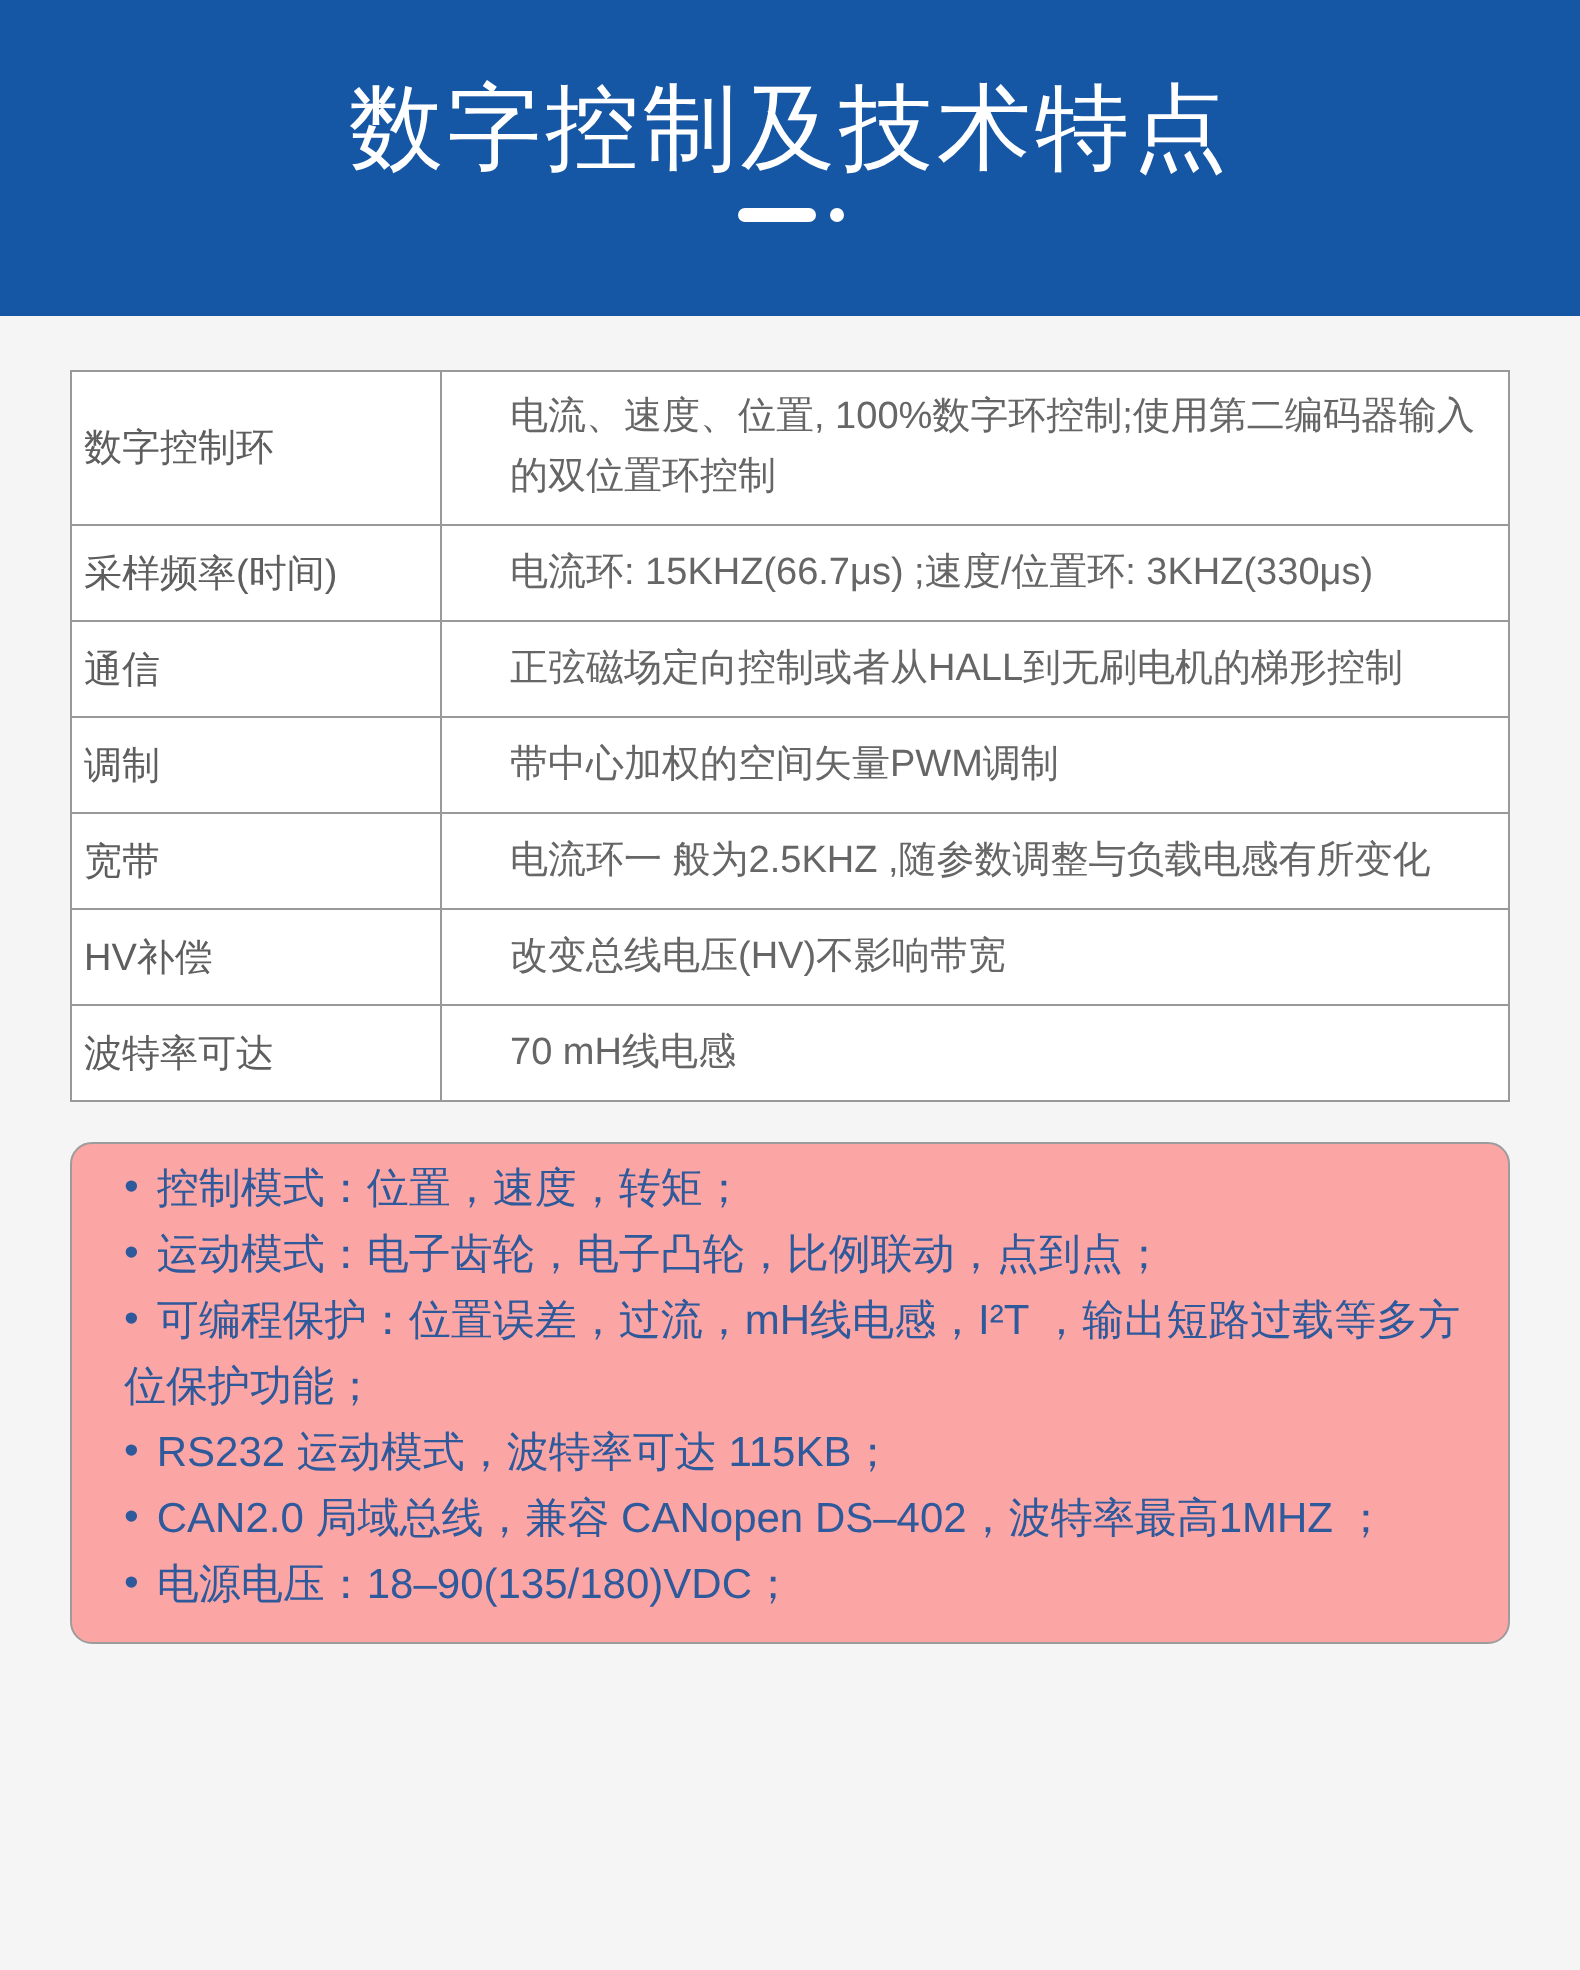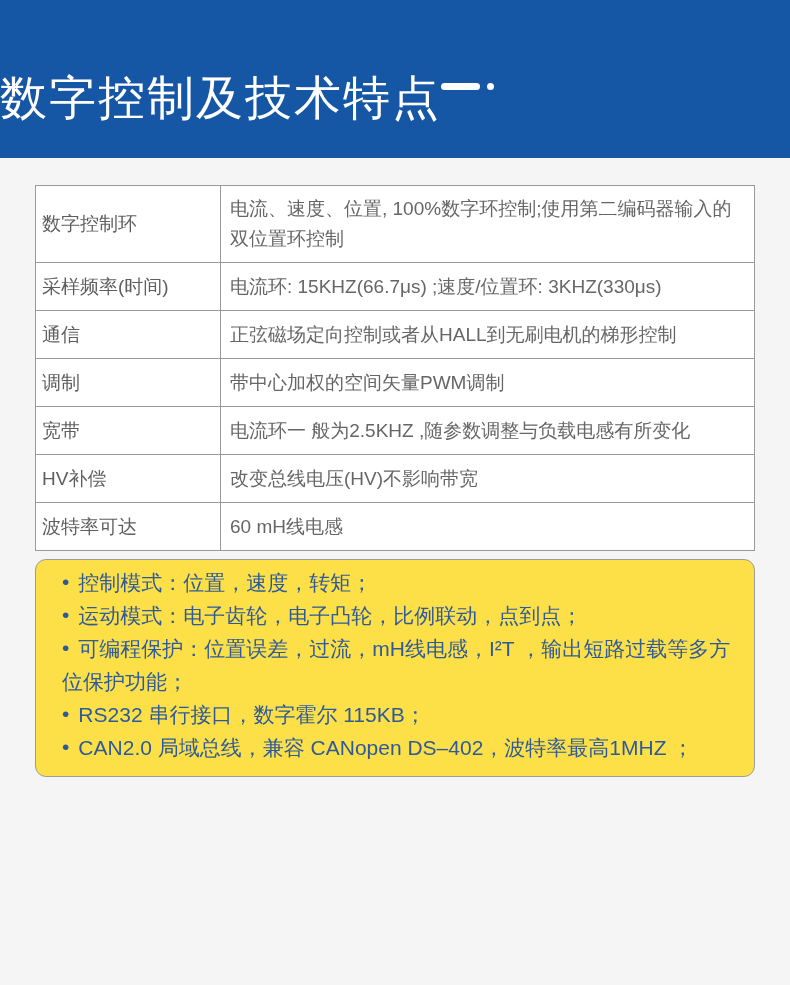--- a/index.html
+++ b/index.html
@@ -15,20 +15,21 @@
     overflow: hidden;
     position: relative;
   }
 
   
   .banner {
     width: 790px;
     height: 158px;
     background: #1657a5;
     display: flex;
+    flex-direction: column;
     align-items: center;
     justify-content: flex-start;
   }
   .banner-title {
     margin-top: 38px;
     color: #ffffff;
     font-size: 47px;
     font-weight: 400;
     letter-spacing: 2px;
     line-height: 1.1;
@@ -68,29 +69,29 @@
   }
   td.spec-label {
     width: 185px;
     text-align: left;
     color: #5e5e5e;
     height: 48px;
     padding: 4px 6px;
   }
   td.spec-value {
     color: #666666;
-    padding: 8px 10px 8px 9px;
+    padding: 8px 10px 8px 34px;
     line-height: 30px;
   }
 
   
   .features-box {
     width: 720px;
-    margin: 8px 0 0 35px;
-    background: #fde047;
+    margin: 20px 0 0 35px;
+    background: #fca5a5;
     border: 1px solid #9c9c9c;
     border-radius: 11px;
     padding: 6px 20px 12px 26px;
   }
   .feature-list { list-style: none; }
   .feature-item {
     color: #2e5a9c;
     font-size: 21px;
     line-height: 33px;
   }
@@ -136,28 +137,29 @@
         <tr>
           <td class="spec-label">宽带</td>
           <td class="spec-value">电流环一 般为2.5KHZ ,随参数调整与负载电感有所变化</td>
         </tr>
         <tr>
           <td class="spec-label">HV补偿</td>
           <td class="spec-value">改变总线电压(HV)不影响带宽</td>
         </tr>
         <tr>
           <td class="spec-label">波特率可达</td>
-          <td class="spec-value">60 mH线电感</td>
+          <td class="spec-value">70 mH线电感</td>
         </tr>
       </tbody>
   </table>
 
   <div class="features-box">
     <ul class="feature-list">
         <li class="feature-item"><span class="bullet-dot">•</span><span>控制模式：位置，速度，转矩；</span></li>
         <li class="feature-item"><span class="bullet-dot">•</span><span>运动模式：电子齿轮，电子凸轮，比例联动，点到点；</span></li>
         <li class="feature-item"><span class="bullet-dot">•</span><span>可编程保护：位置误差，过流，mH线电感，I²T ，输出短路过载等多方位保护功能；</span></li>
-        <li class="feature-item"><span class="bullet-dot">•</span><span>RS232 串行接口，数字霍尔 115KB；</span></li>
+        <li class="feature-item"><span class="bullet-dot">•</span><span>RS232 运动模式，波特率可达 115KB；</span></li>
         <li class="feature-item"><span class="bullet-dot">•</span><span>CAN2.0 局域总线，兼容 CANopen DS–402，波特率最高1MHZ ；</span></li>
+        <li class="feature-item"><span class="bullet-dot">•</span><span>电源电压：18–90(135/180)VDC；</span></li>
       </ul>
   </div>
 
 </div>
 
 </body></html>

